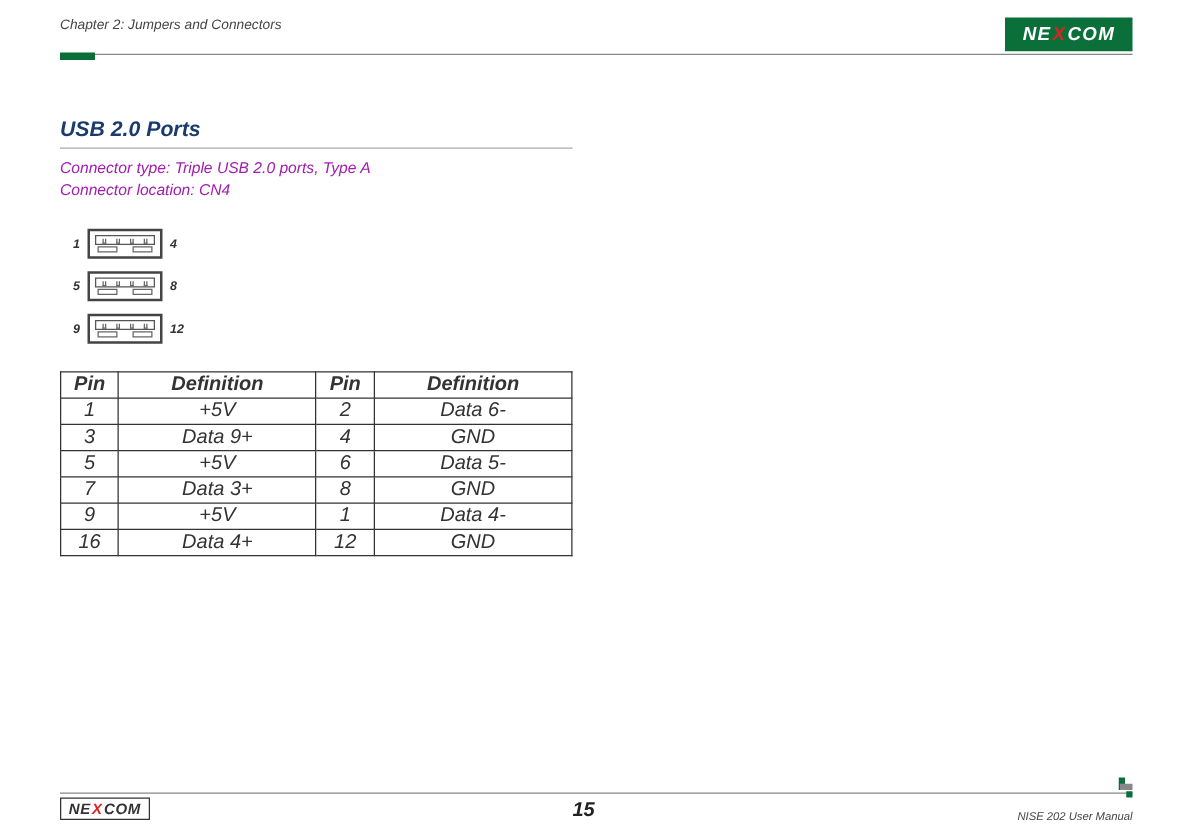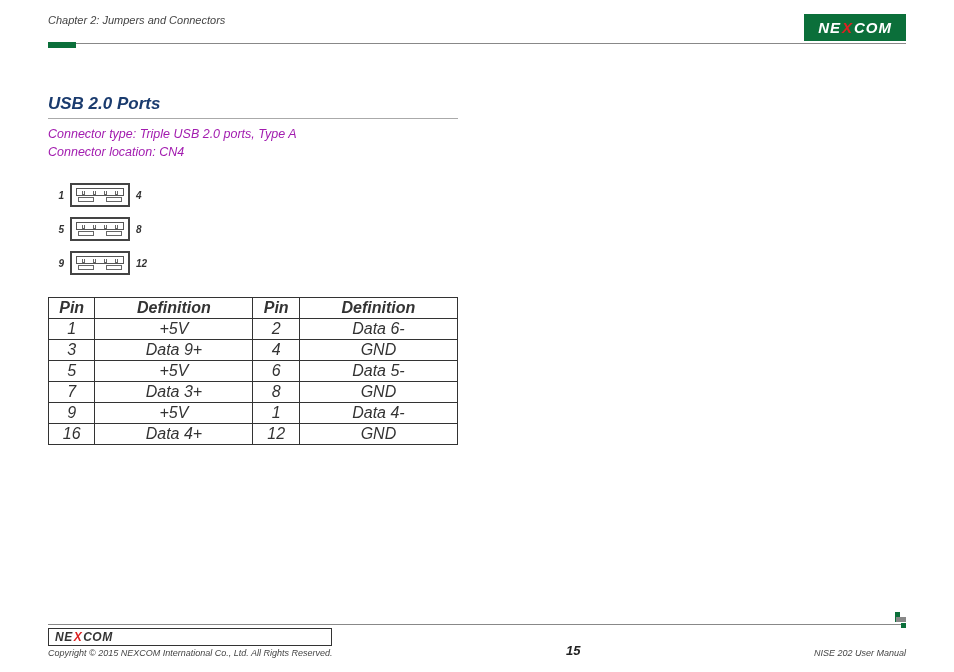--- a/index.html
+++ b/index.html
@@ -181,21 +181,21 @@
     font-size: 12px;
     letter-spacing: 0.5px;
     display: flex;
     align-items: center;
     border: 1px solid #333;
     padding: 1px 6px;
     margin-bottom: 2px;
   }
   .logo-bottom .logo-x { color: #d22; }
   .footer-left { display: flex; flex-direction: column; }
-  .page-num { font-size: 13px; font-weight: 700; color: #222; }
+  .page-num { font-size: 16px; font-weight: 700; color: #222; }
 </style>
 </head>
 <body>
 
 <div class="page">
   <div class="top-row">
     <div class="chapter-line">Chapter 2: Jumpers and Connectors</div>
     <div class="logo-top">
       <span class="logo-text">
         <span>NE</span>
@@ -326,19 +326,18 @@
     </div>
     <div class="footer-row">
       <div class="footer-left">
         <div class="logo-bottom">
           <span class="logo-text">
             <span>NE</span>
             <span class="logo-x">X</span>
             <span>COM</span>
           </span>
         </div>
-        <div>Copyright © 2015 NEXCOM International Co., Ltd. All Rights Reserved.</div>
       </div>
       <div class="page-num">15</div>
       <div>NISE 202 User Manual</div>
     </div>
   </div>
 </div>
 
 </body></html>

